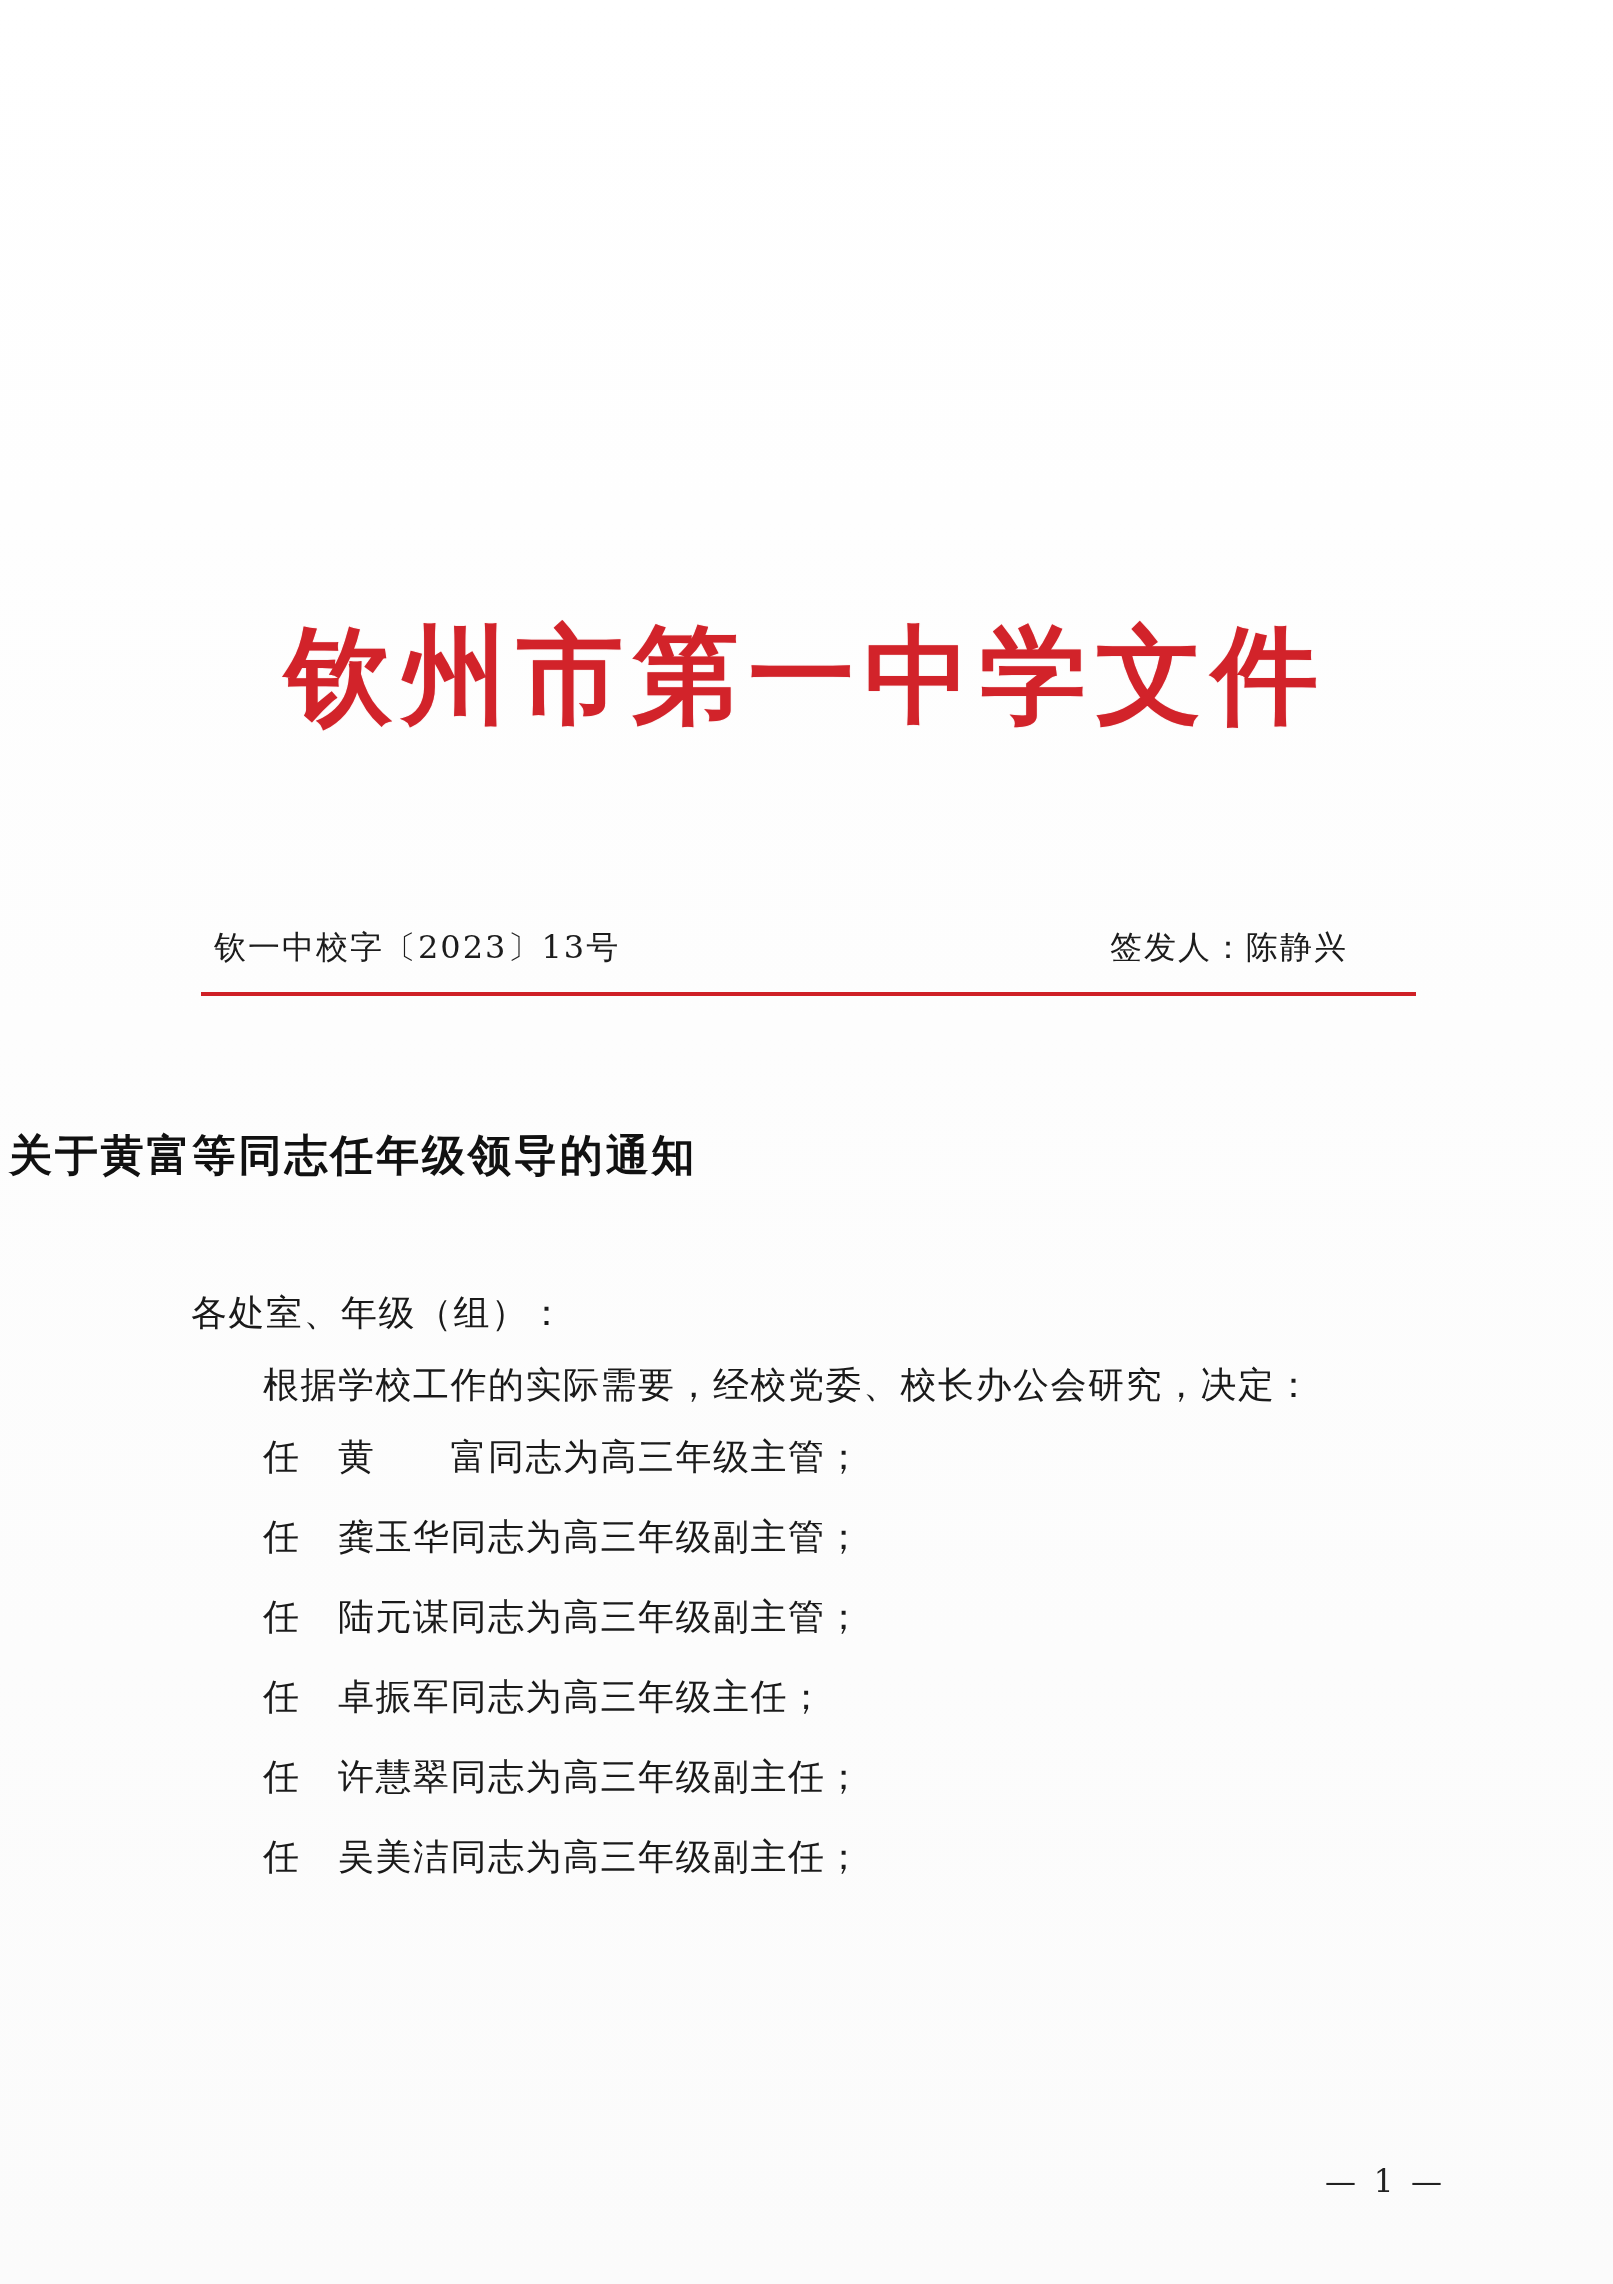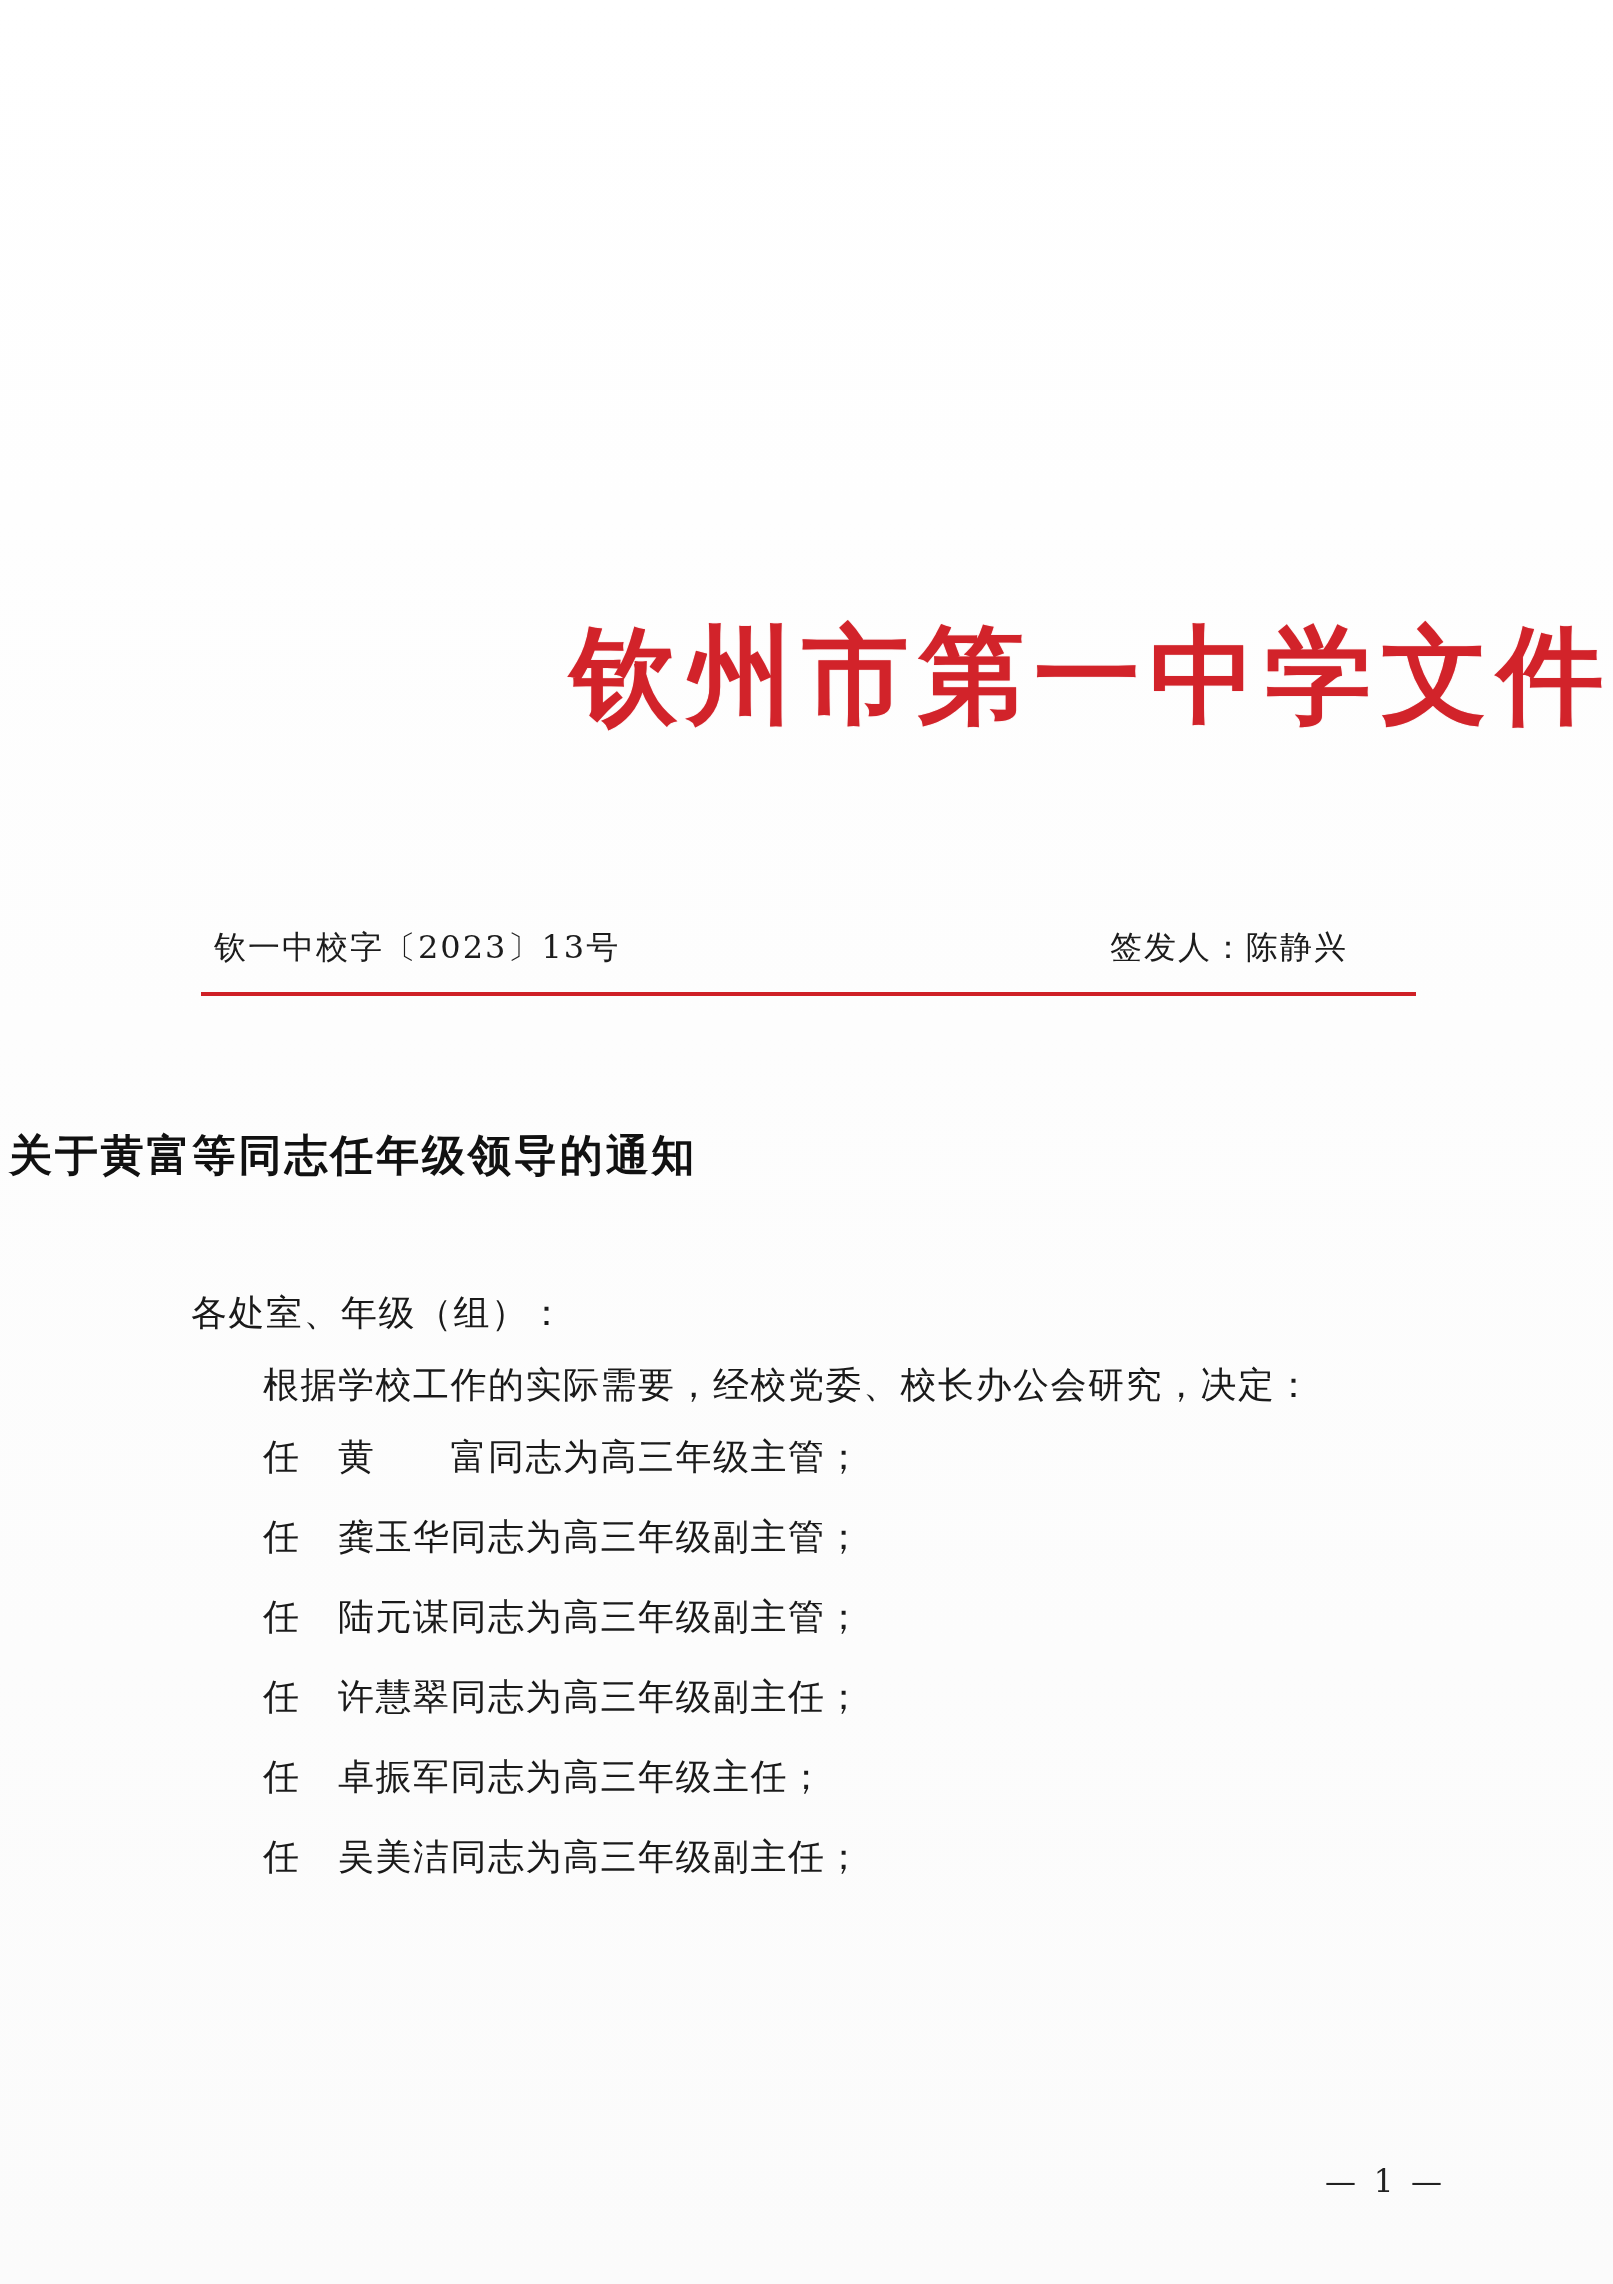--- a/index.html
+++ b/index.html
@@ -24,21 +24,21 @@
     inset: 0;
     background: linear-gradient(180deg, #ffffff 0%, #fdfdfd 45%, #fbfbfb 100%);
     pointer-events: none;
   }
 
   .doc-header {
     position: absolute;
     top: 617px;
     left: 0;
     width: 100%;
-    text-align: right;
+    text-align: center;
   }
   .doc-header .title {
     font-family: "DejaVu Serif", "Liberation Serif", serif;
     font-weight: 700;
     font-size: 106px;
     letter-spacing: 9.8px;
     color: #d2232a;
     white-space: nowrap;
     line-height: 1.1;
     text-shadow: 0 0 1px rgba(210,35,42,0.45);
@@ -129,20 +129,20 @@
   <div class="red-rule"></div>
 
   <div class="subject">关于黄富等同志任年级领导的通知</div>
 
   <div class="body">
     <p>各处室、年级（组）：</p>
     <p class="indent">根据学校工作的实际需要，经校党委、校长办公会研究，决定：</p>
     <p class="item">任　黄　　富同志为高三年级主管；</p>
     <p class="item">任　龚玉华同志为高三年级副主管；</p>
     <p class="item">任　陆元谋同志为高三年级副主管；</p>
+    <p class="item">任　卓振军同志为高三年级主任；</p>
     <p class="item">任　许慧翠同志为高三年级副主任；</p>
-    <p class="item">任　卓振军同志为高三年级主任；</p>
     <p class="item">任　吴美洁同志为高三年级副主任；</p>
   </div>
 
   <div class="page-number">— 1 —</div>
 </div>
 
 
 </body></html>

